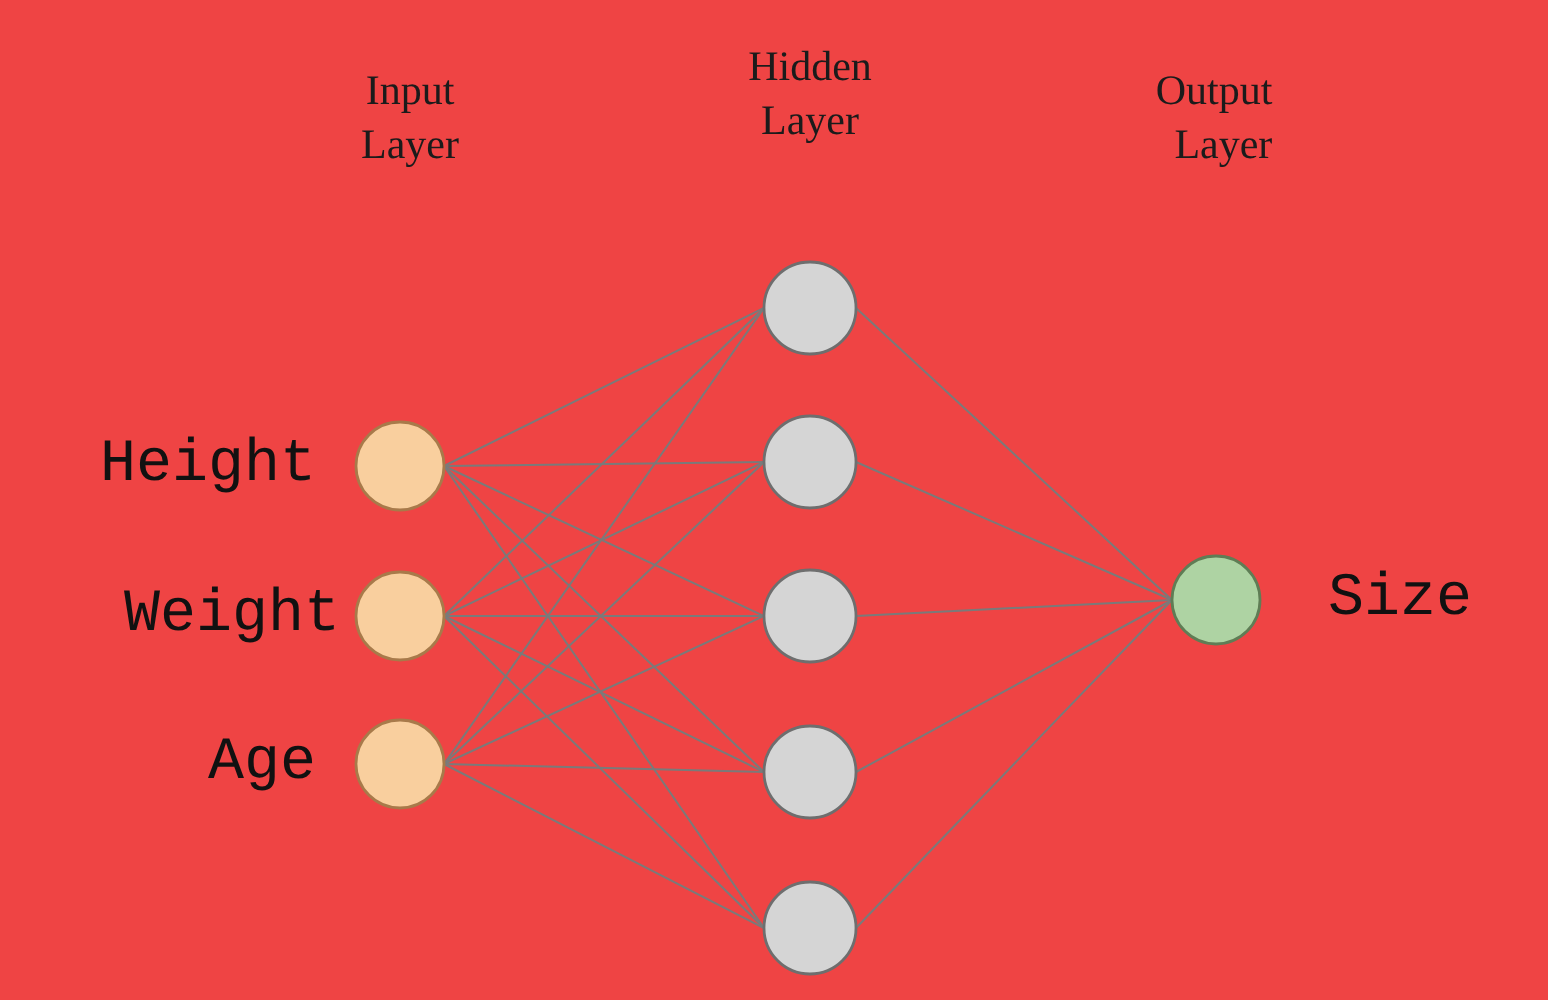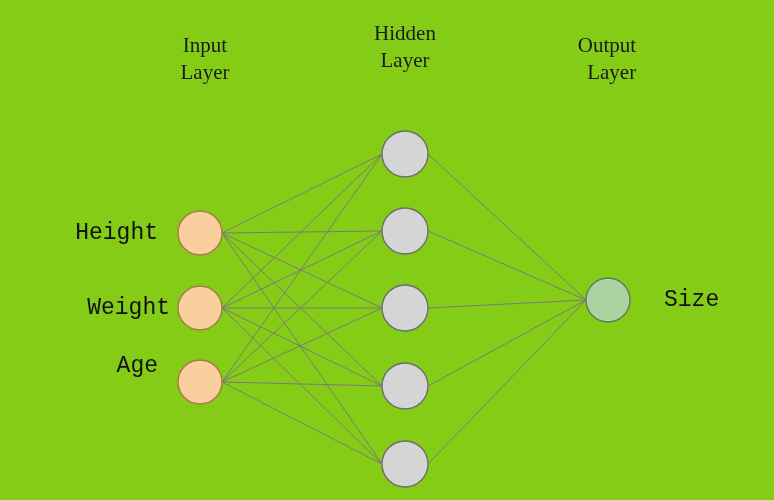--- a/index.html
+++ b/index.html
@@ -4,21 +4,21 @@
 <style>
   html, body {
     margin: 0;
     padding: 0;
     background: #ffffff;
   }
   #canvas {
     position: relative;
     width: 774px;
     height: 500px;
-    background: #84cc16;
+    background: #ef4444;
     overflow: hidden;
     font-family: "Liberation Serif", serif;
   }
   #net-svg {
     position: absolute;
     left: 0;
     top: 0;
     width: 774px;
     height: 500px;
   }
@@ -31,21 +31,21 @@
     text-align: center;
     white-space: nowrap;
     transform: translateX(-50%);
   }
   .layer-title .ln {
     display: block;
   }
   .node-label {
     position: absolute;
     font-family: "Liberation Mono", monospace;
-    font-size: 23px;
+    font-size: 30px;
     color: #111111;
     white-space: nowrap;
     transform: translateY(-50%);
   }
   .node-label.right-align {
     transform: translate(-100%, -50%);
   }
   .node-circle {
     stroke-width: 1.4;
   }
@@ -105,17 +105,17 @@
         <span class="ln">Layer</span>
       </div>
       <div class="layer-title" style="left: 607px; top: 32px; color: rgb(27, 27, 27); text-align: right;">
         <span class="ln">Output</span>
         <span class="ln">Layer</span>
       </div>
     </div>
   <div id="labels-layer">
       <div class="node-label right-align" style="left: 158px; top: 233px; color: rgb(17, 17, 17);">Height</div>
       <div class="node-label right-align" style="left: 170px; top: 308px; color: rgb(17, 17, 17);">Weight</div>
-      <div class="node-label right-align" style="left: 158px; top: 366px; color: rgb(17, 17, 17);">Age</div>
+      <div class="node-label right-align" style="left: 158px; top: 382px; color: rgb(17, 17, 17);">Age</div>
       <div class="node-label" style="left: 664px; top: 300px; color: rgb(17, 17, 17);">Size</div>
     </div>
 
 </div>
 
 </body></html>

